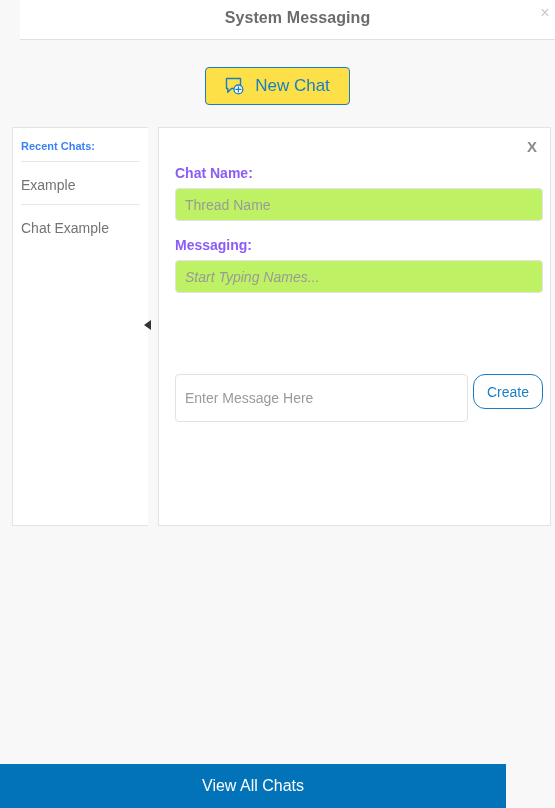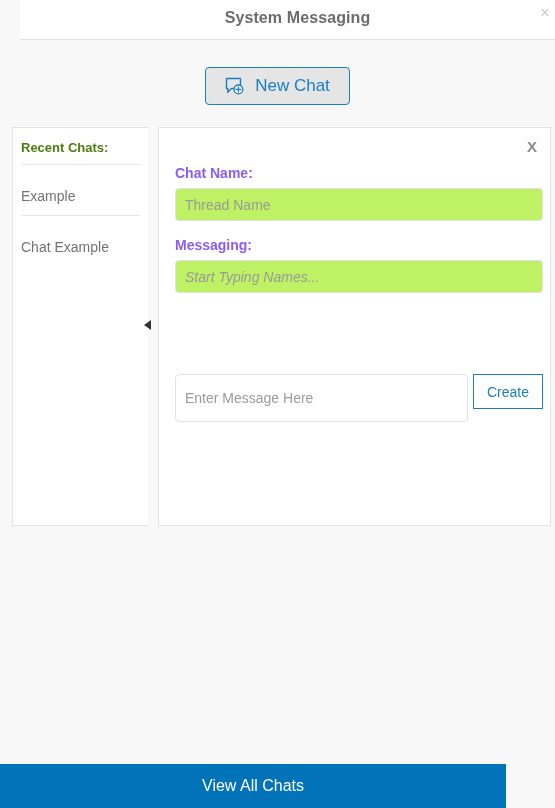--- a/index.html
+++ b/index.html
@@ -60,53 +60,53 @@
     width: 555px;
     text-align: center;
   }
   .btn-newchat {
     display: inline-flex;
     align-items: center;
     justify-content: center;
     gap: 9px;
     height: 38px;
     padding: 0 19px;
-    background: #e5e5e5;
+    background: #fde047;
     border: 1px solid #1a7ec2;
     border-radius: 4px;
     color: #1a7ec2;
     font-size: 17px;
     cursor: pointer;
   }
   .btn-newchat .ico { display: inline-flex; }
 
   
   .recent-panel {
     position: absolute;
     left: 12px;
     top: 127px;
     width: 136px;
     height: 399px;
     background: #ffffff;
     border: 1px solid #e3e3e3;
     border-right: none;
   }
   .recent-title {
-    font-size: 13px;
-    font-weight: bold;
-    color: #4d7c0f;
+    font-size: 11px;
+    font-weight: bold;
+    color: #3b82f6;
     padding: 12px 0 9px 8px;
     border-bottom: 1px solid #e7e7e7;
     margin: 0 8px 0 8px;
     padding-left: 0;
   }
   .recent-item {
     font-size: 14px;
     color: #737373;
-    margin: 12px 8px;
+    margin: 4px 8px;
     padding: 11px 0 11px 0;
     border-bottom: 1px solid #e7e7e7;
     cursor: pointer;
     white-space: nowrap;
   }
   .recent-item.last { border-bottom: none; }
 
   .collapse-arrow {
     position: absolute;
     left: 144px;
@@ -193,21 +193,21 @@
   }
   .in-message::placeholder { color: #9a9a9a; opacity: 1; }
   .btn-create {
     position: absolute;
     right: 0;
     top: 0;
     height: 35px;
     padding: 0 13px;
     background: #ffffff;
     border: 1px solid #1a7ec2;
-    border-radius: 0;
+    border-radius: 12px;
     color: #1a7ec2;
     font-size: 14px;
     font-family: "Liberation Sans", sans-serif;
     cursor: pointer;
   }
 
   
   .footer-bar {
     position: absolute;
     left: 0;

